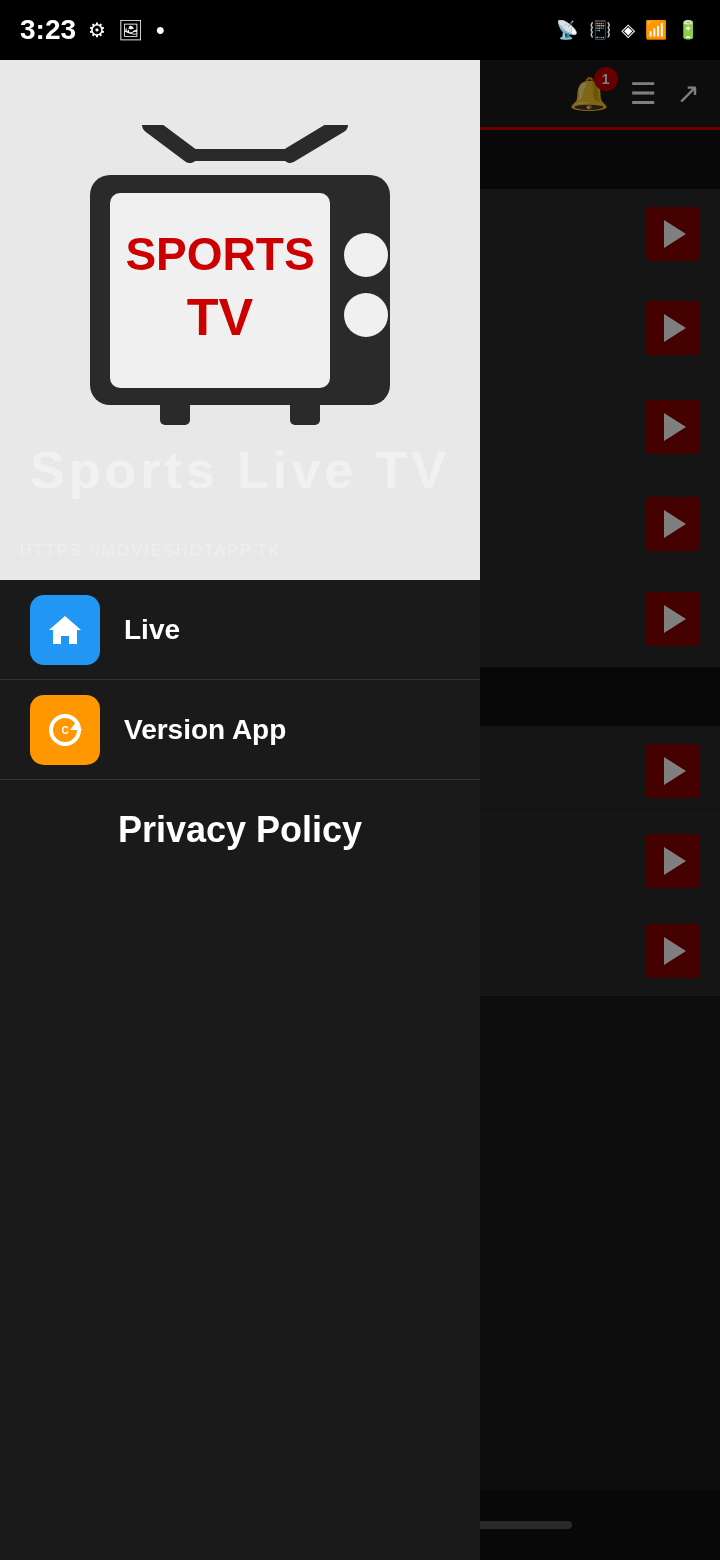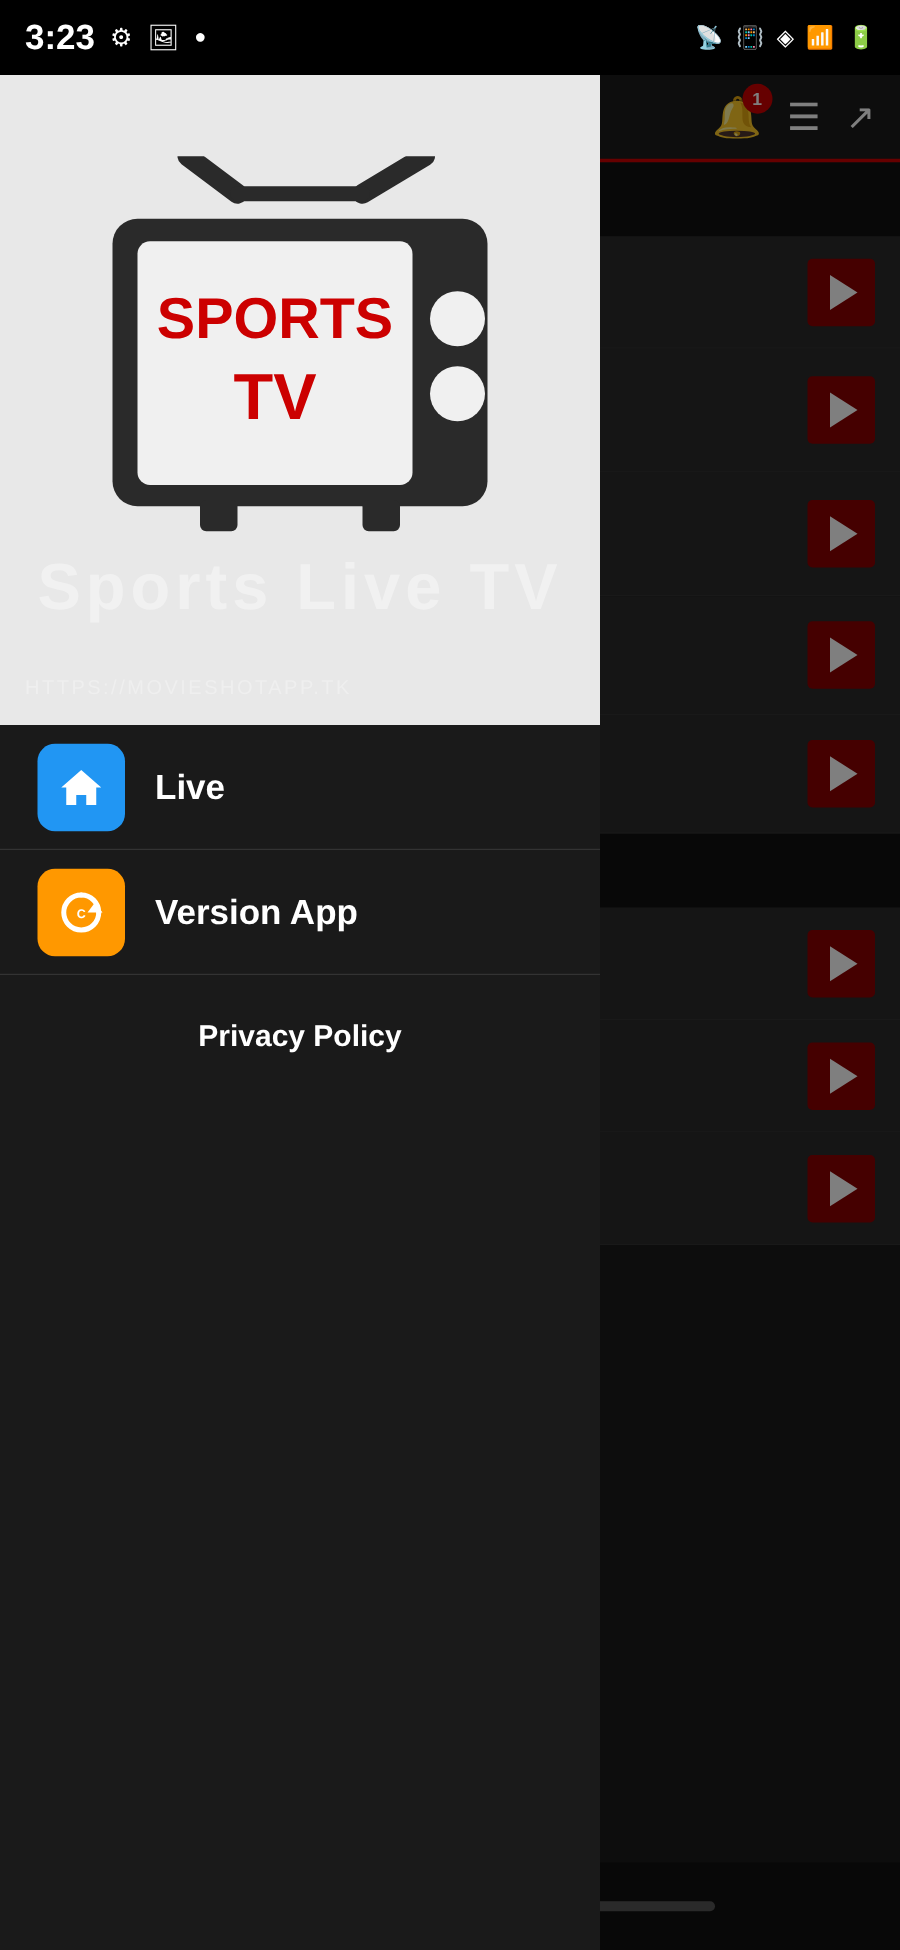--- a/index.html
+++ b/index.html
@@ -285,21 +285,21 @@
     }
     .drawer-privacy {
       display: flex;
       align-items: center;
       justify-content: center;
       padding: 0 30px;
       height: 100px;
     }
     .drawer-privacy-label {
       color: #fff;
-      font-size: 24px;
+      font-size: 36px;
       font-weight: bold;
     }
 
     
     .dot { font-size: 16px; }
   </style>
 </head>
 <body>
 
 <div class="status-bar">

